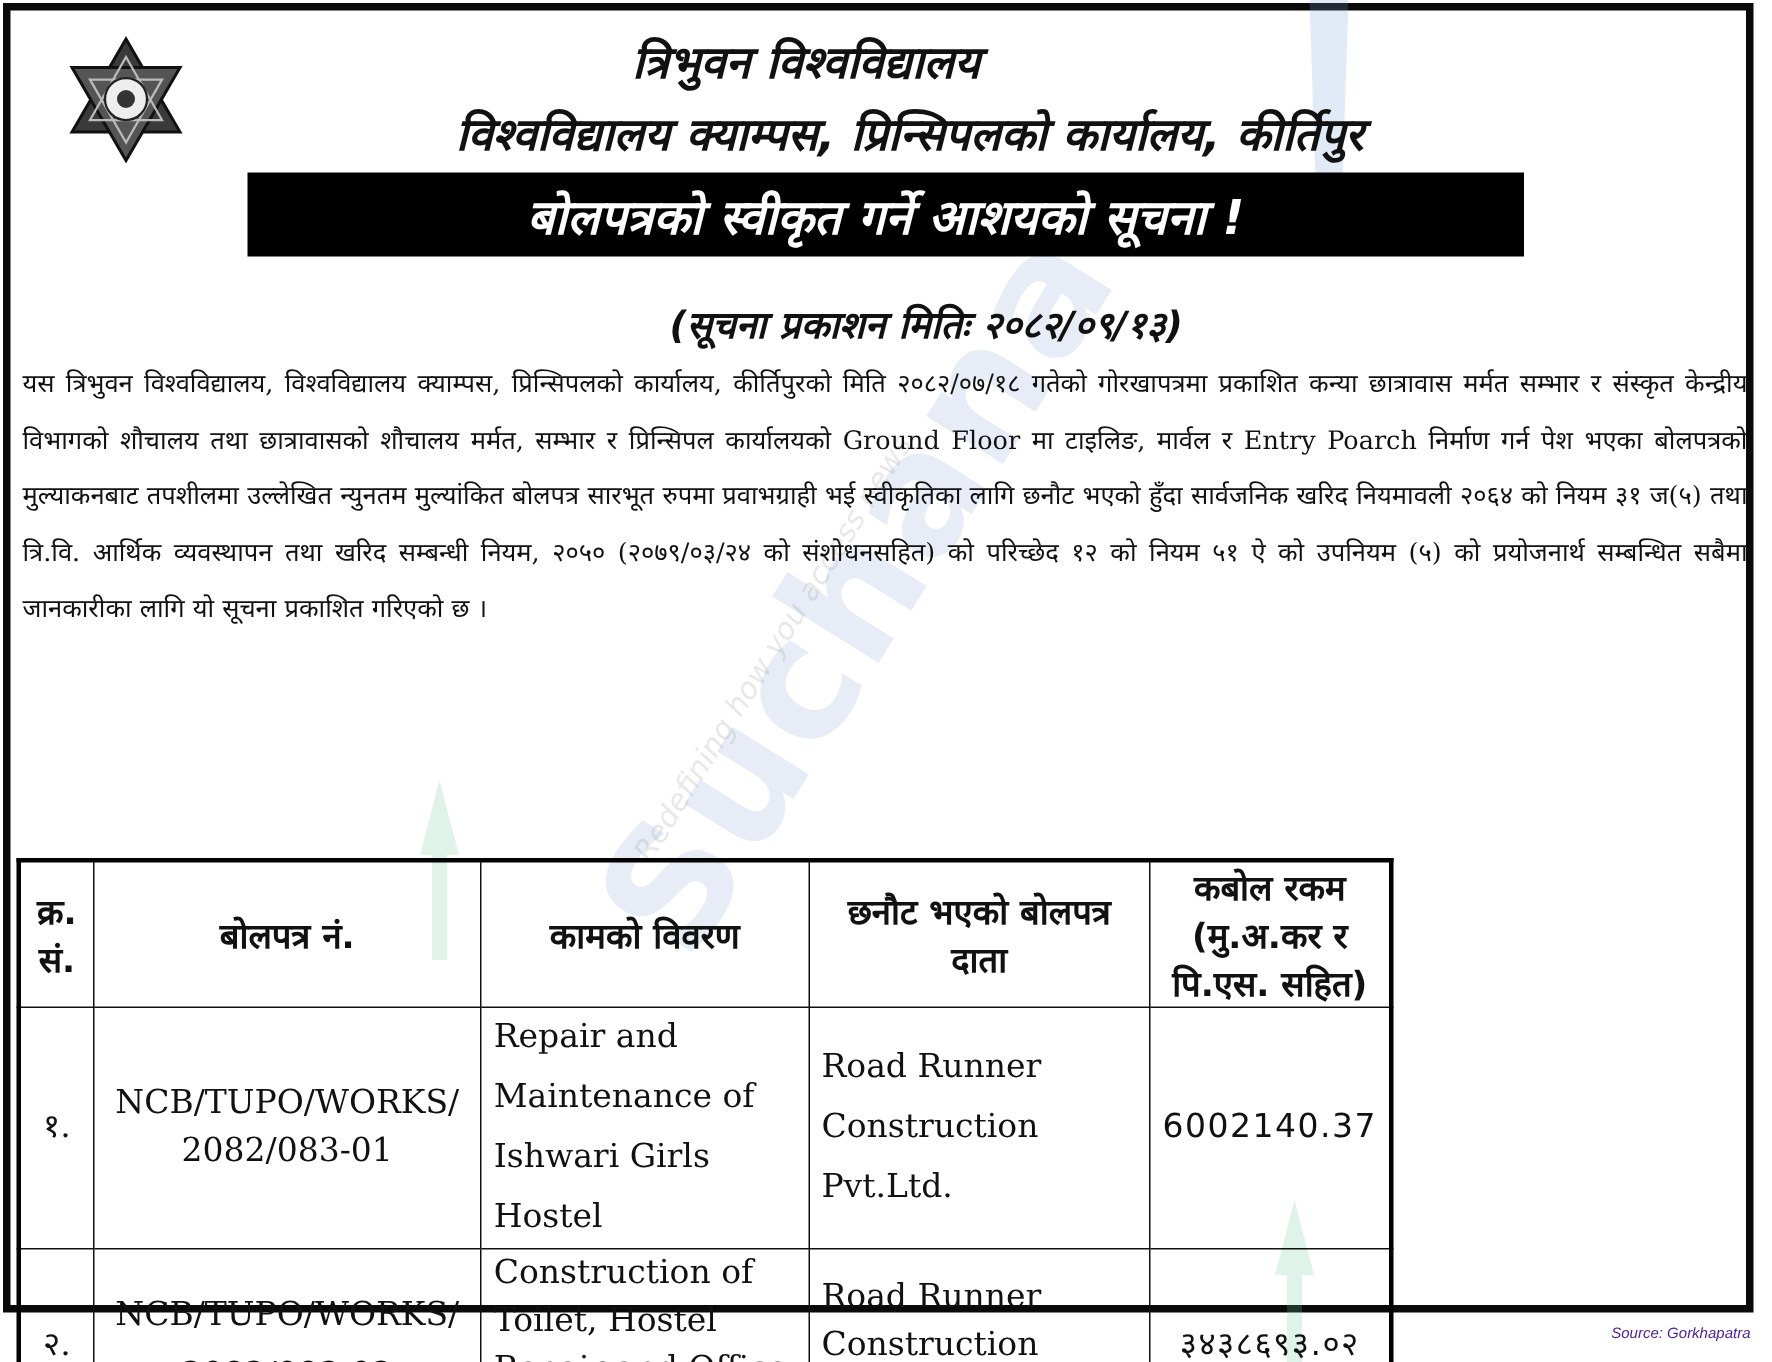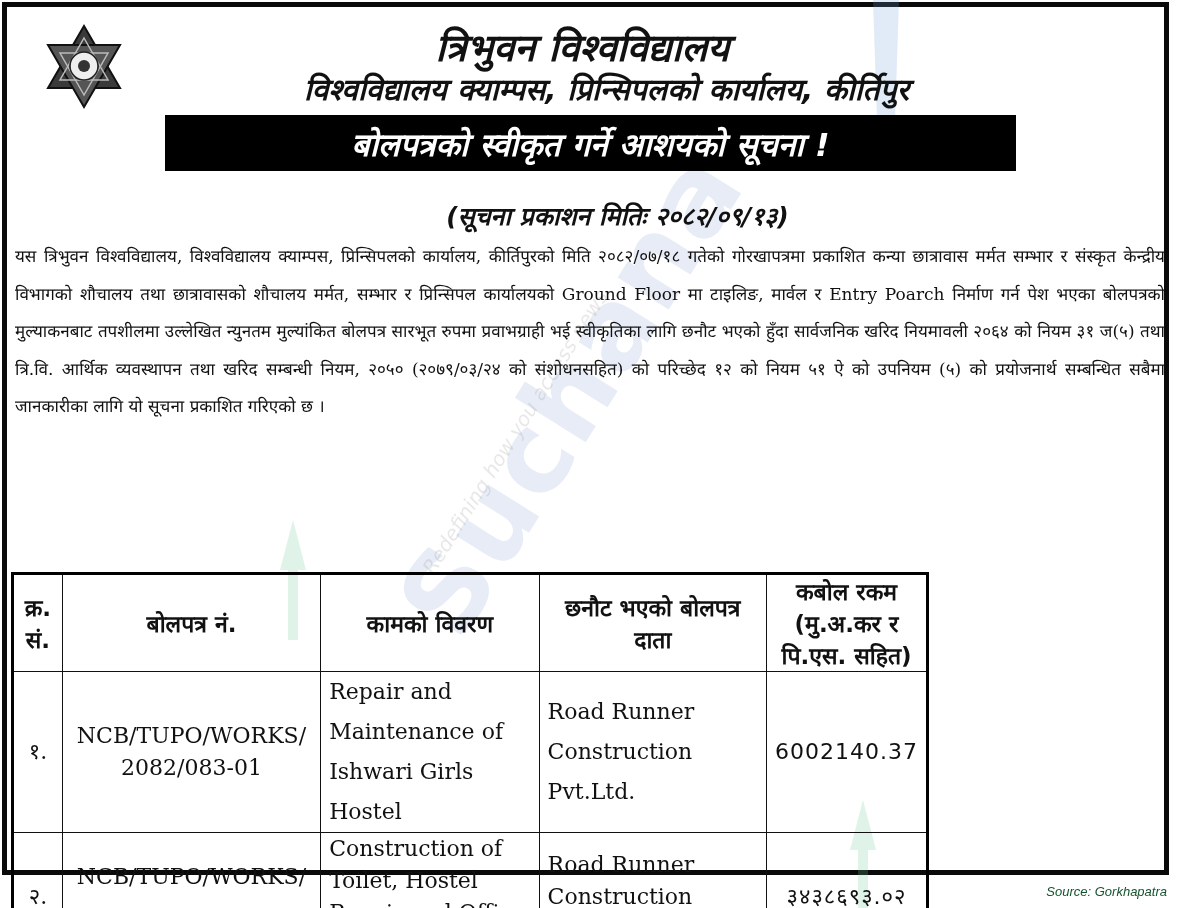--- a/index.html
+++ b/index.html
@@ -10,21 +10,21 @@
   .watermark { position:absolute; pointer-events:none; z-index:0; }
   .wm-text { position:absolute; left:300px; top:330px; transform:rotate(-58deg);
              font-family:"DejaVu Sans",sans-serif; font-weight:bold; font-size:110px;
              color:rgba(120,150,210,0.18); letter-spacing:2px; }
   .wm-sub { position:absolute; left:350px; top:420px; transform:rotate(-58deg);
             font-family:"DejaVu Sans",sans-serif; font-style:italic; font-size:20px;
             color:rgba(150,150,150,0.22); }
   .wm-arrow { position:absolute; width:26px; height:120px; }
   .logo { position:absolute; left:44px; top:24px; width:80px; height:85px; z-index:1; }
   .hdr1 { position:absolute; left:0; width:1075px; top:20px; text-align:center; z-index:1;
-          font-family:"DejaVu Sans",sans-serif; font-weight:bold; font-style:italic; font-size:38px;margin-left:45px; }
+          font-family:"DejaVu Sans",sans-serif; font-weight:bold; font-style:italic; font-size:30px; }
   .hdr2 { position:absolute; left:0; width:1181px; top:68px; text-align:center; z-index:1;
           font-family:"DejaVu Sans",sans-serif; font-weight:bold; font-style:italic; font-size:30px;padding-left:16px; }
   .banner { position:absolute; left:165px; top:115px; width:851px; height:56px; background:#000;
             color:#fff; display:flex; align-items:center; justify-content:center; z-index:1;
             font-family:"DejaVu Sans",sans-serif; font-weight:bold; font-style:italic; font-size:32px; }
   .pubdate { position:absolute; left:0; width:1181px; top:198px; text-align:center; z-index:1;
              font-family:"DejaVu Sans",sans-serif; font-weight:bold; font-style:italic; font-size:25px;margin-left:27px; }
   .body-text { position:absolute; left:15px; top:238px; width:1150px; z-index:1;
                font-size:17px; line-height:37.6px; text-align:justify; text-align-last:left; }
   table.tbl { position:absolute; left:11px; top:572px; width:918px; z-index:1;
@@ -35,21 +35,21 @@
   .tbl td { font-size:22px; line-height:32px; }
   .c-sn { width:38px; text-align:center; }
   .c-bid { width:255px; text-align:center; }
   .c-work { width:265px; text-align:left; }
   .c-vendor { width:285px; text-align:left;margin-left:48px; }
   .c-amt { text-align:center; }
   .row1 td { height:86px; }
   .row2 td { height:110px; }
   .amt { font-family:"DejaVu Sans",sans-serif; font-size:22px; letter-spacing:1px; }
   .source { position:absolute; right:14px; top:884px; font-family:"Liberation Sans",sans-serif;
-            font-style:italic; font-size:13px; color:#14532d; z-index:1; }
+            font-style:italic; font-size:10px; color:#4c1d95; z-index:1; }
 </style>
 </head>
 <body>
 
 <div class="frame"></div>
 
 <div class="watermark" style="left:0;top:0;width:1181px;height:908px;">
   <div class="wm-text">Suchana</div>
   <div class="wm-sub">Redefining how you access news</div>
   <svg class="wm-arrow" style="left:873px;top:0;" viewBox="0 0 26 120">

